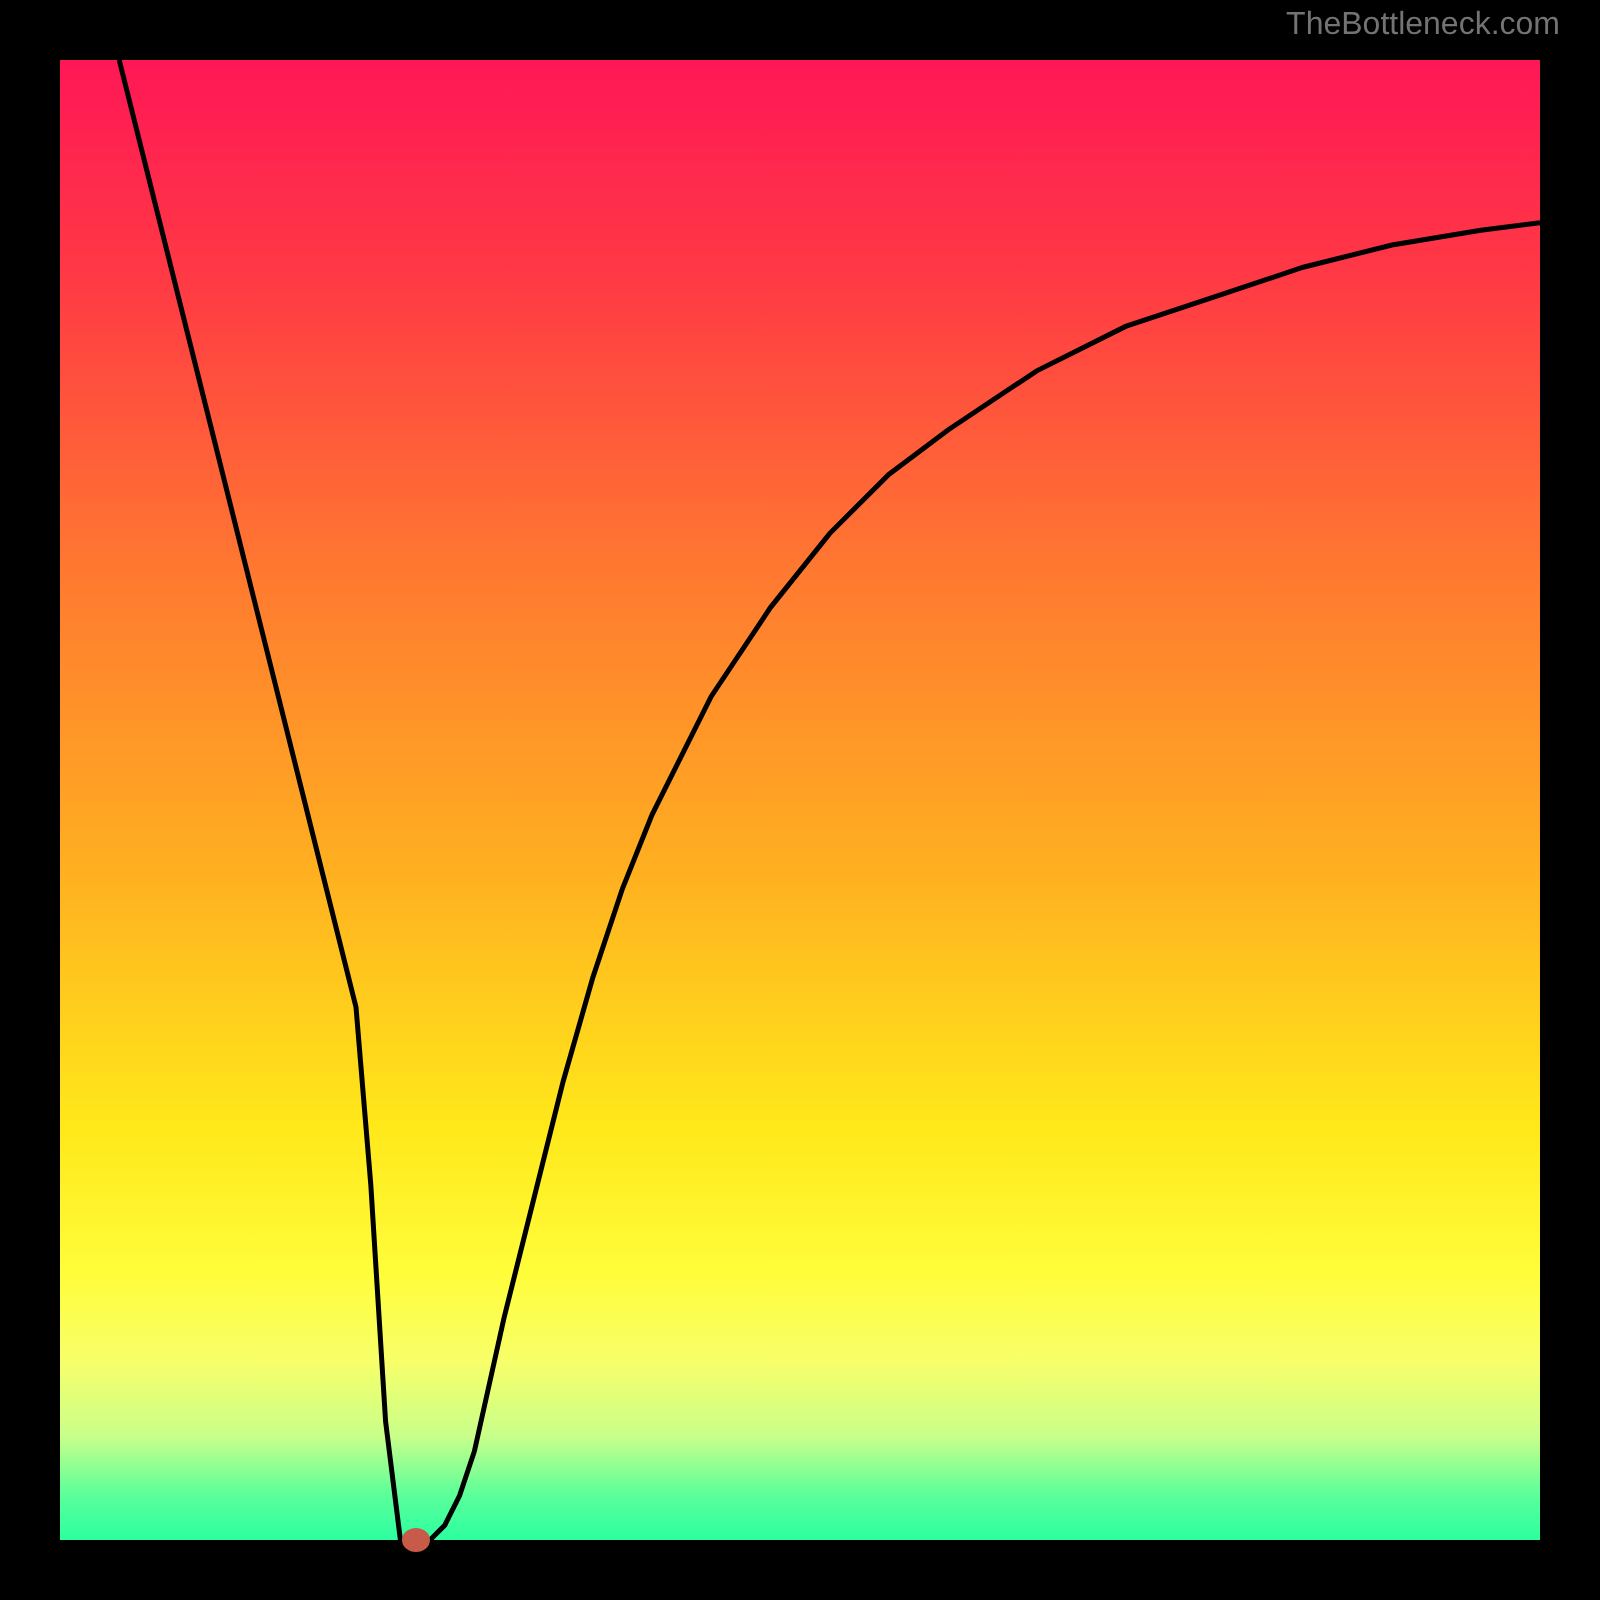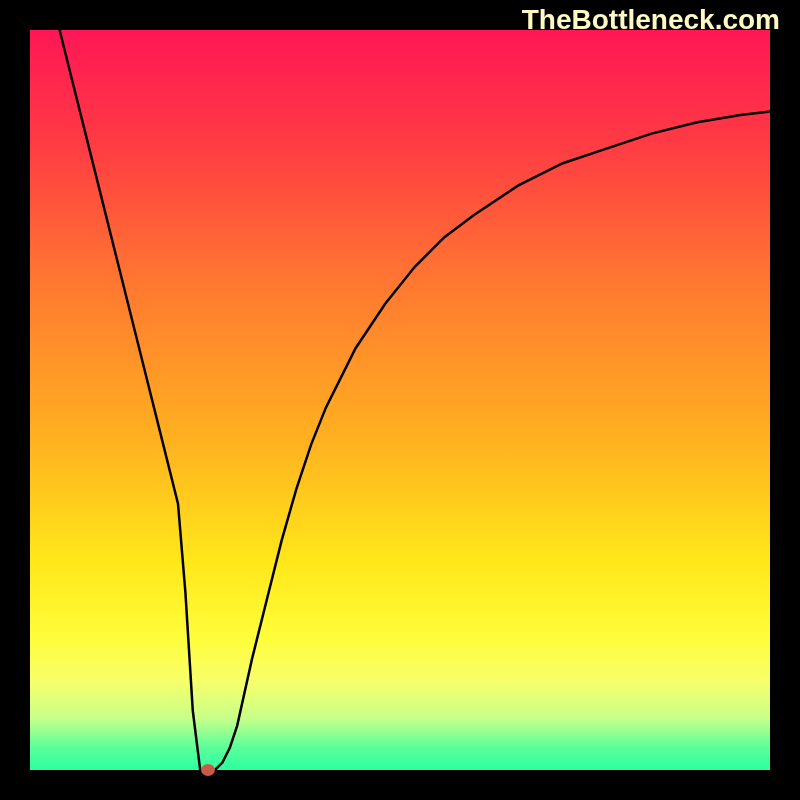--- a/index.html
+++ b/index.html
@@ -13,23 +13,23 @@
   .container {
     position: relative;
     width: 800px;
     height: 800px;
     background: #000;
   }
   .watermark {
     position: absolute;
     top: 4px;
     right: 20px;
-    color: #fef9c3;
-    font-size: 28px;
-    font-weight: 700;
+    color: #737373;
+    font-size: 16px;
+    font-weight: 400;
     z-index: 10;
   }
   .plot-area {
     position: absolute;
     top: 30px;
     left: 30px;
     width: 740px;
     height: 740px;
   }
   .gradient-bg {

